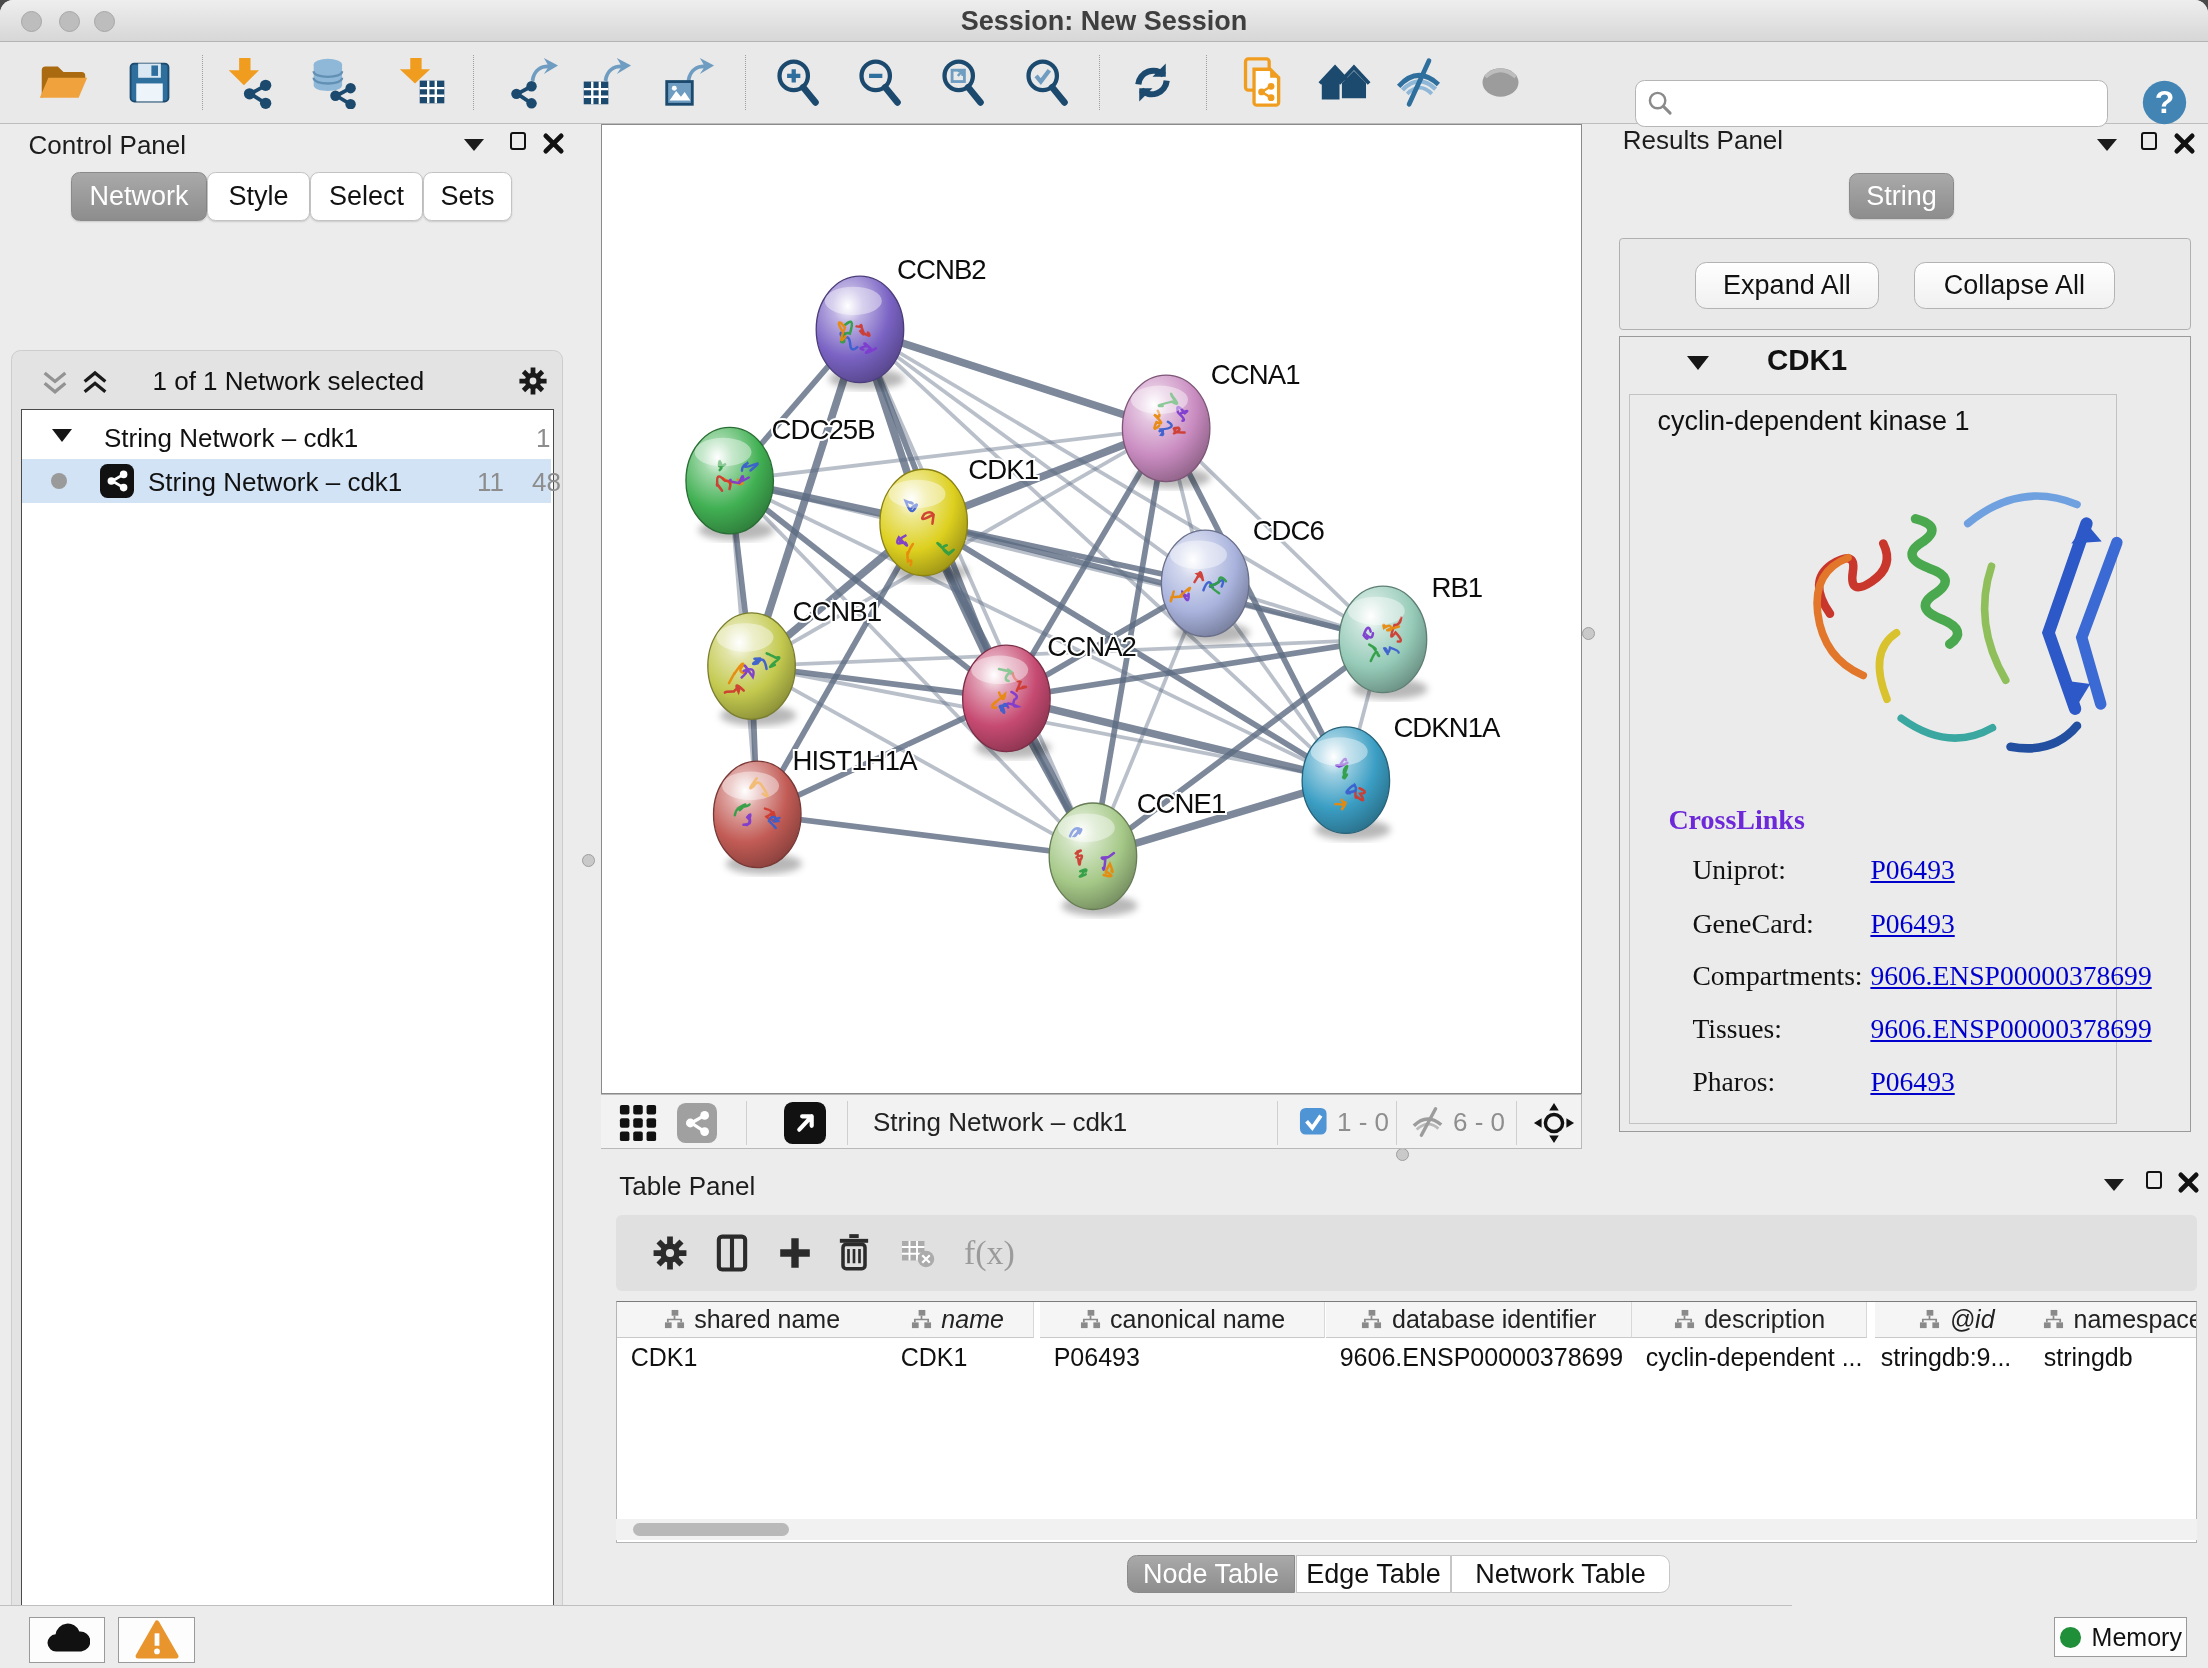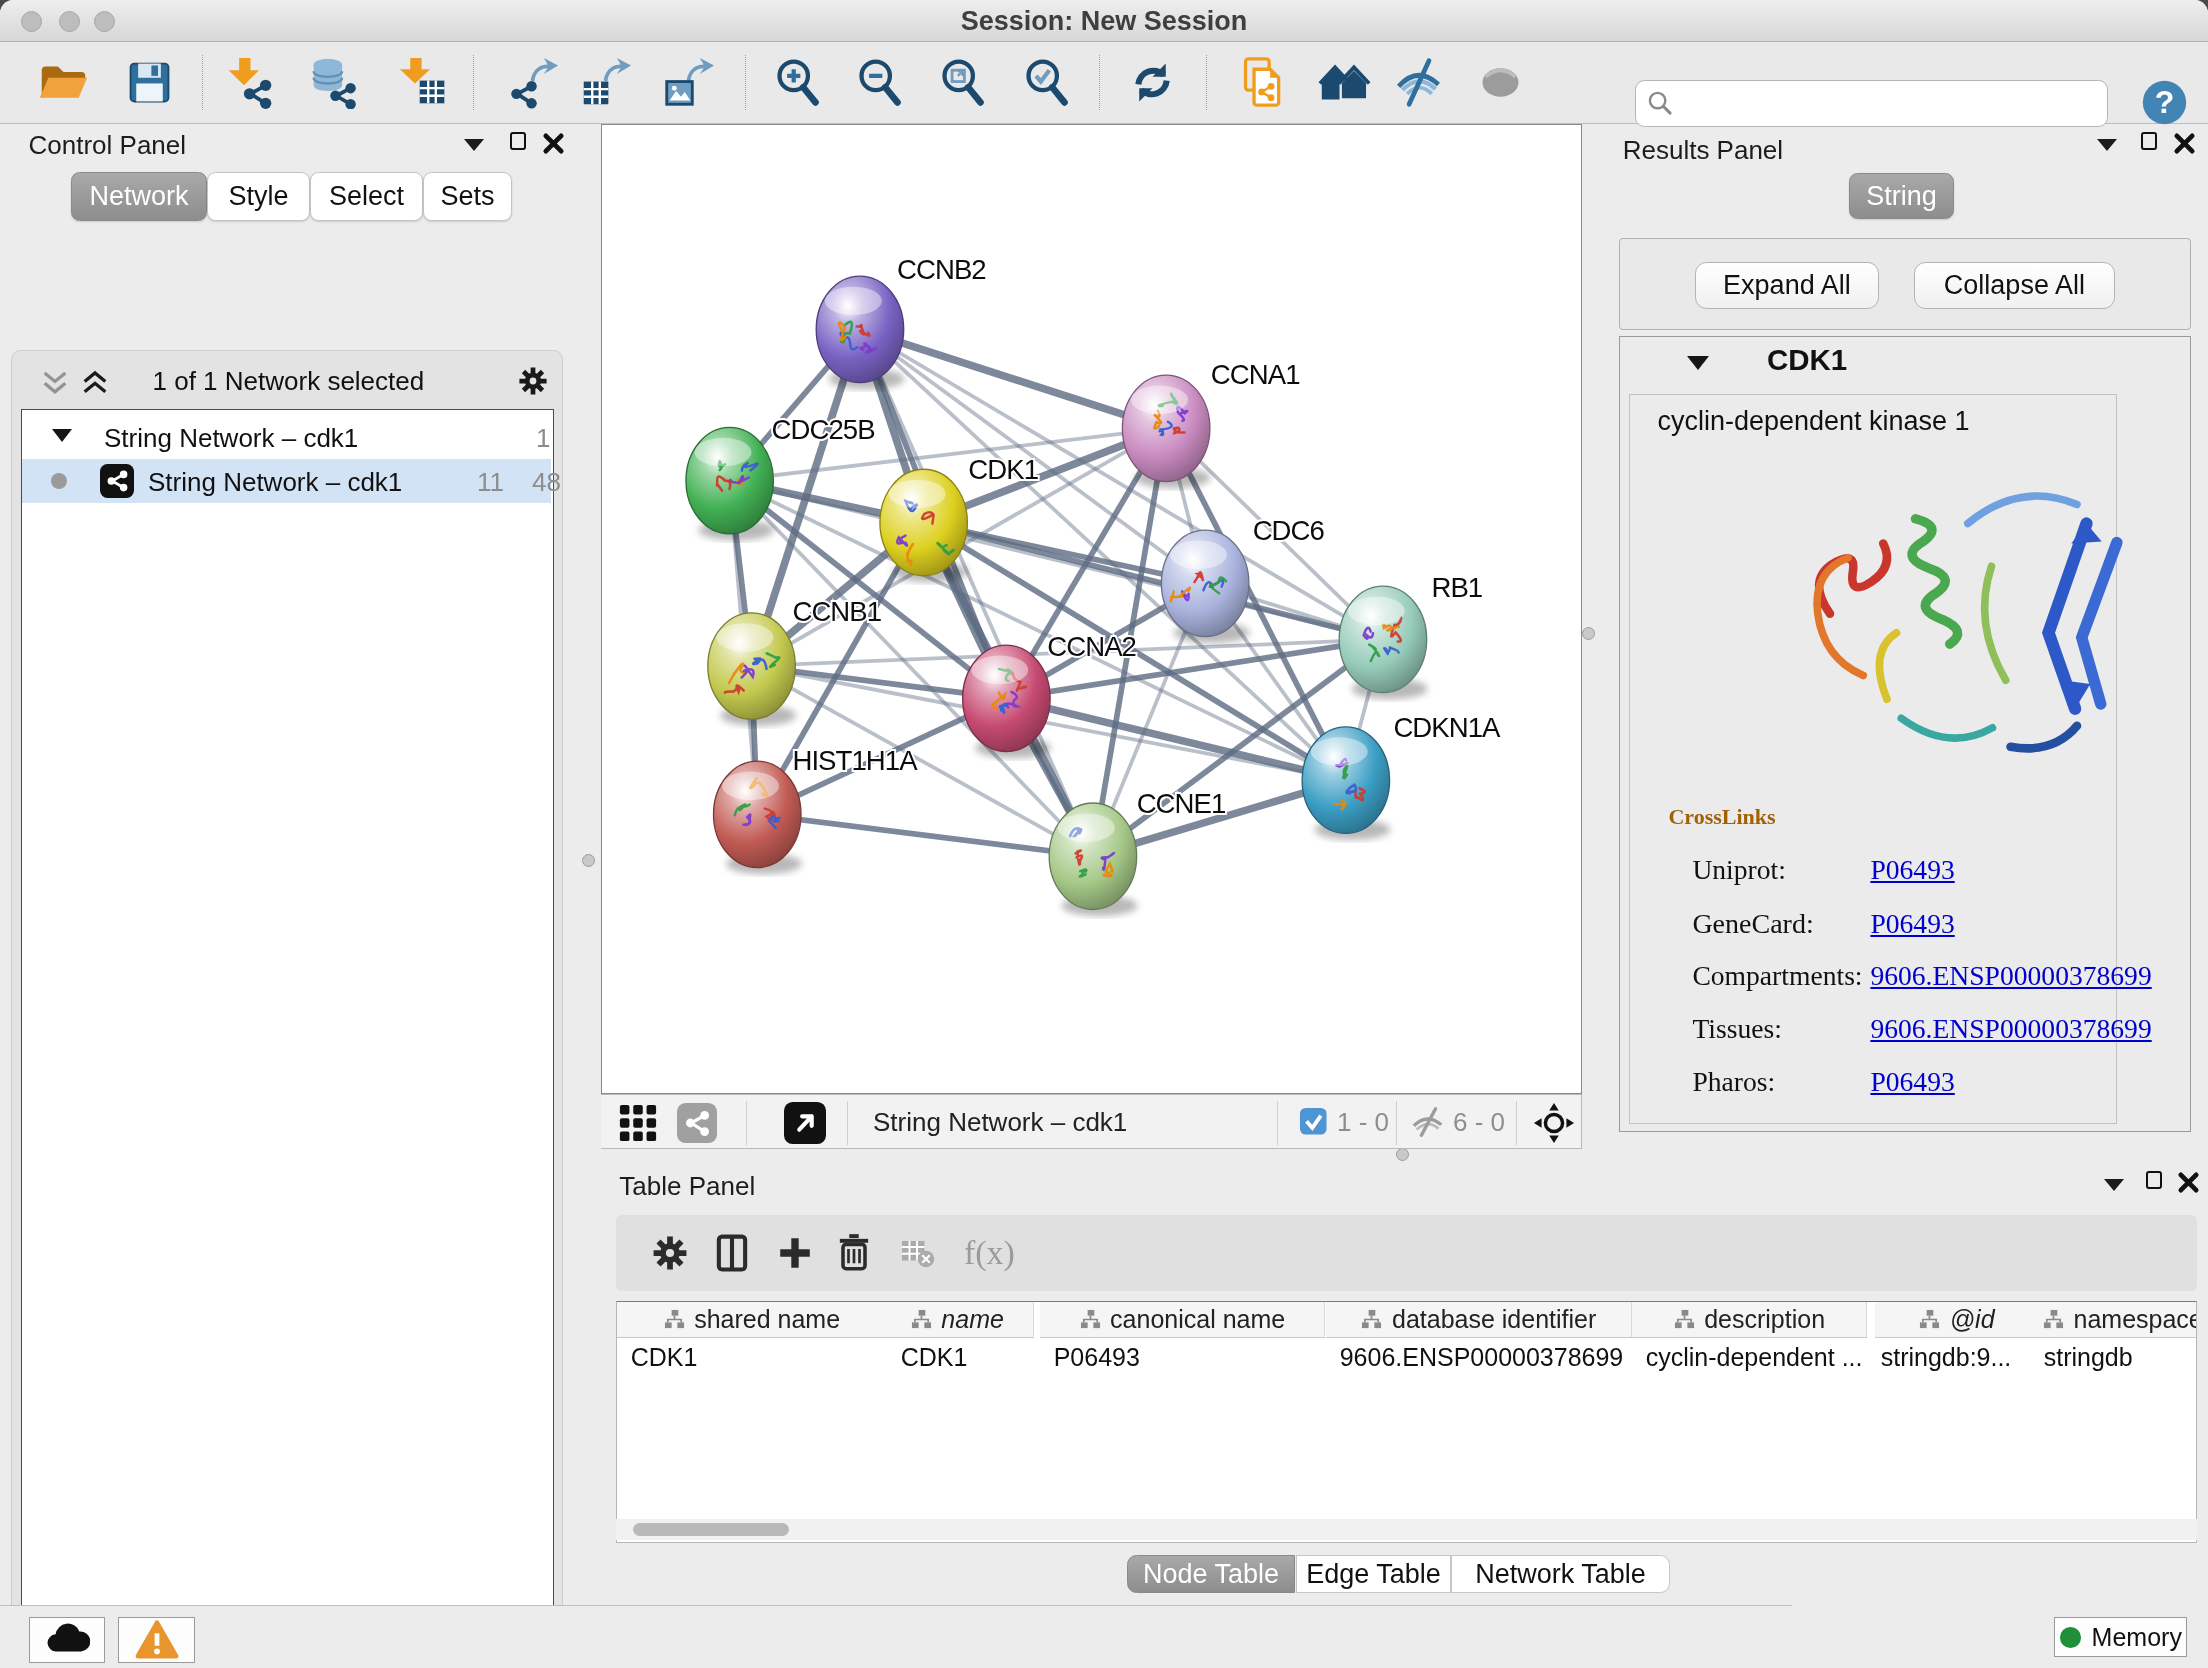--- a/index.html
+++ b/index.html
@@ -671,21 +671,21 @@
     <div class="vline" style="left:915px"></div>
     <div class="abs" style="left:932px;top:6.7px">
         <svg width="42" height="42" viewBox="0 0 44 44">
           <circle cx="22" cy="22" r="9" fill="none" stroke="#111" stroke-width="3.6"></circle>
           <path d="M22 1l5 8h-10z M22 43l5-8h-10z M1 22l8-5v10z M43 22l-8-5v10z" fill="#111"></path>
         </svg>
       </div>
   </div>
 
   <div id="results-panel" class="abs">
-    <div class="abs panel-title" style="left:5.7px;top:11px">Results Panel</div>
+    <div class="abs panel-title" style="left:5.7px;top:1px">Results Panel</div>
     <div class="abs caret-down" style="left:480px;top:15px"></div>
     <div class="abs minsq" style="left:524px;top:7.6px"></div>
     <div class="abs" style="left:556px;top:7.6px">
         <svg width="23" height="23" viewBox="0 0 24 24">
           <path d="M4 4 L20 20 M20 4 L4 20" stroke="#111" stroke-width="5" stroke-linecap="round"></path>
         </svg>
       </div>
 
     <div class="abs tab sel" style="left:232px;top:49px;width:105px;height:46px">
         <span>String</span>
@@ -716,21 +716,21 @@
             <path d="M205 95 q55-45 115-20" stroke="#6fa0e0" stroke-width="8"></path>
             <path d="M230 140 q-20 60 15 120" stroke="#8fbf5a" stroke-width="8"></path>
             <path d="M330 95 L290 210 L318 290" stroke="#2d58c8" stroke-width="13"></path>
             <path d="M362 115 L325 215 L345 285" stroke="#3c6ad4" stroke-width="12"></path>
             <path d="M250 330 q45 8 70-22" stroke="#234fa0" stroke-width="9"></path>
             <polygon points="318,290 304,260 334,264" fill="#2d58c8"></polygon>
             <polygon points="330,95 314,116 346,114" fill="#2d58c8"></polygon>
           </g>
         </svg>
 
-        <div class="abs serif" style="left:38px;top:409px;font-size:22px;font-weight:bold;color:#a16207">CrossLinks</div>
+        <div class="abs serif" style="left:38px;top:409px;font-size:28px;font-weight:bold;color:#6d28d9">CrossLinks</div>
         <div class="abs serif" style="left:62px;top:459px;font-size:27.6px;color:#111">Uniprot:</div>
         <div class="abs serif xlink" style="left:240px;top:459px;font-size:27.6px">P06493</div>
         <div class="abs serif" style="left:62px;top:513px;font-size:28px;color:#111">GeneCard:</div>
         <div class="abs serif xlink" style="left:240px;top:513px;font-size:27.6px">P06493</div>
         <div class="abs serif" style="left:62px;top:565px;font-size:27.6px;color:#111">Compartments:</div>
         <div class="abs serif xlink" style="left:240px;top:565px;font-size:27.6px">9606.ENSP00000378699</div>
         <div class="abs serif" style="left:62px;top:618px;font-size:27.6px;color:#111">Tissues:</div>
         <div class="abs serif xlink" style="left:240px;top:618px;font-size:27.6px">9606.ENSP00000378699</div>
         <div class="abs serif" style="left:62px;top:671px;font-size:27.6px;color:#111">Pharos:</div>
         <div class="abs serif xlink" style="left:240px;top:671px;font-size:27.6px">P06493</div>

